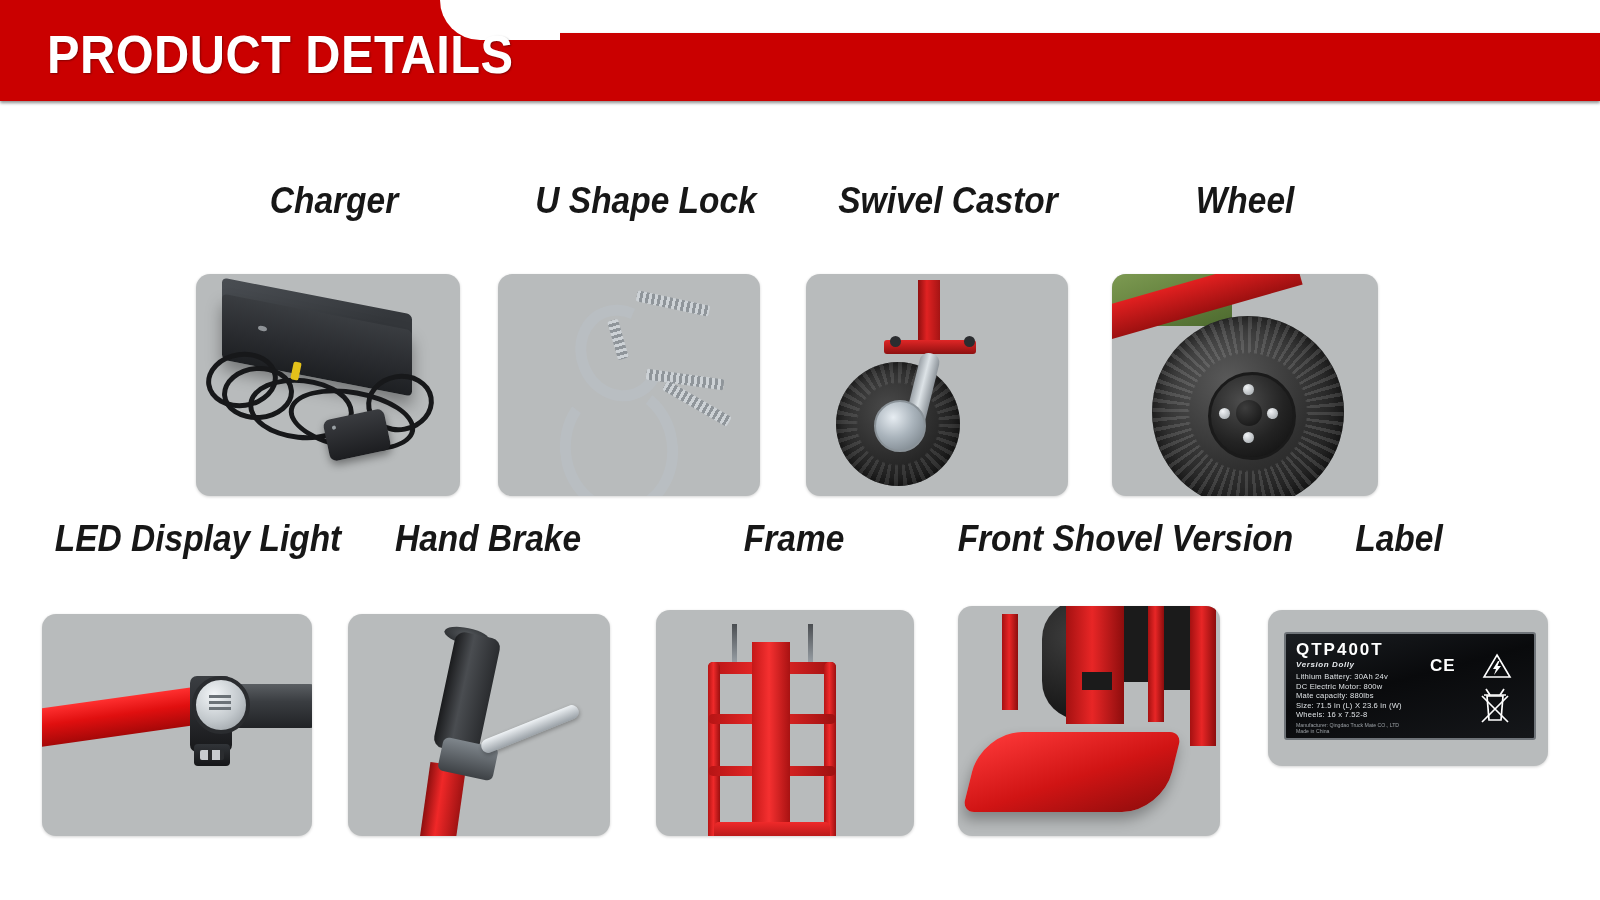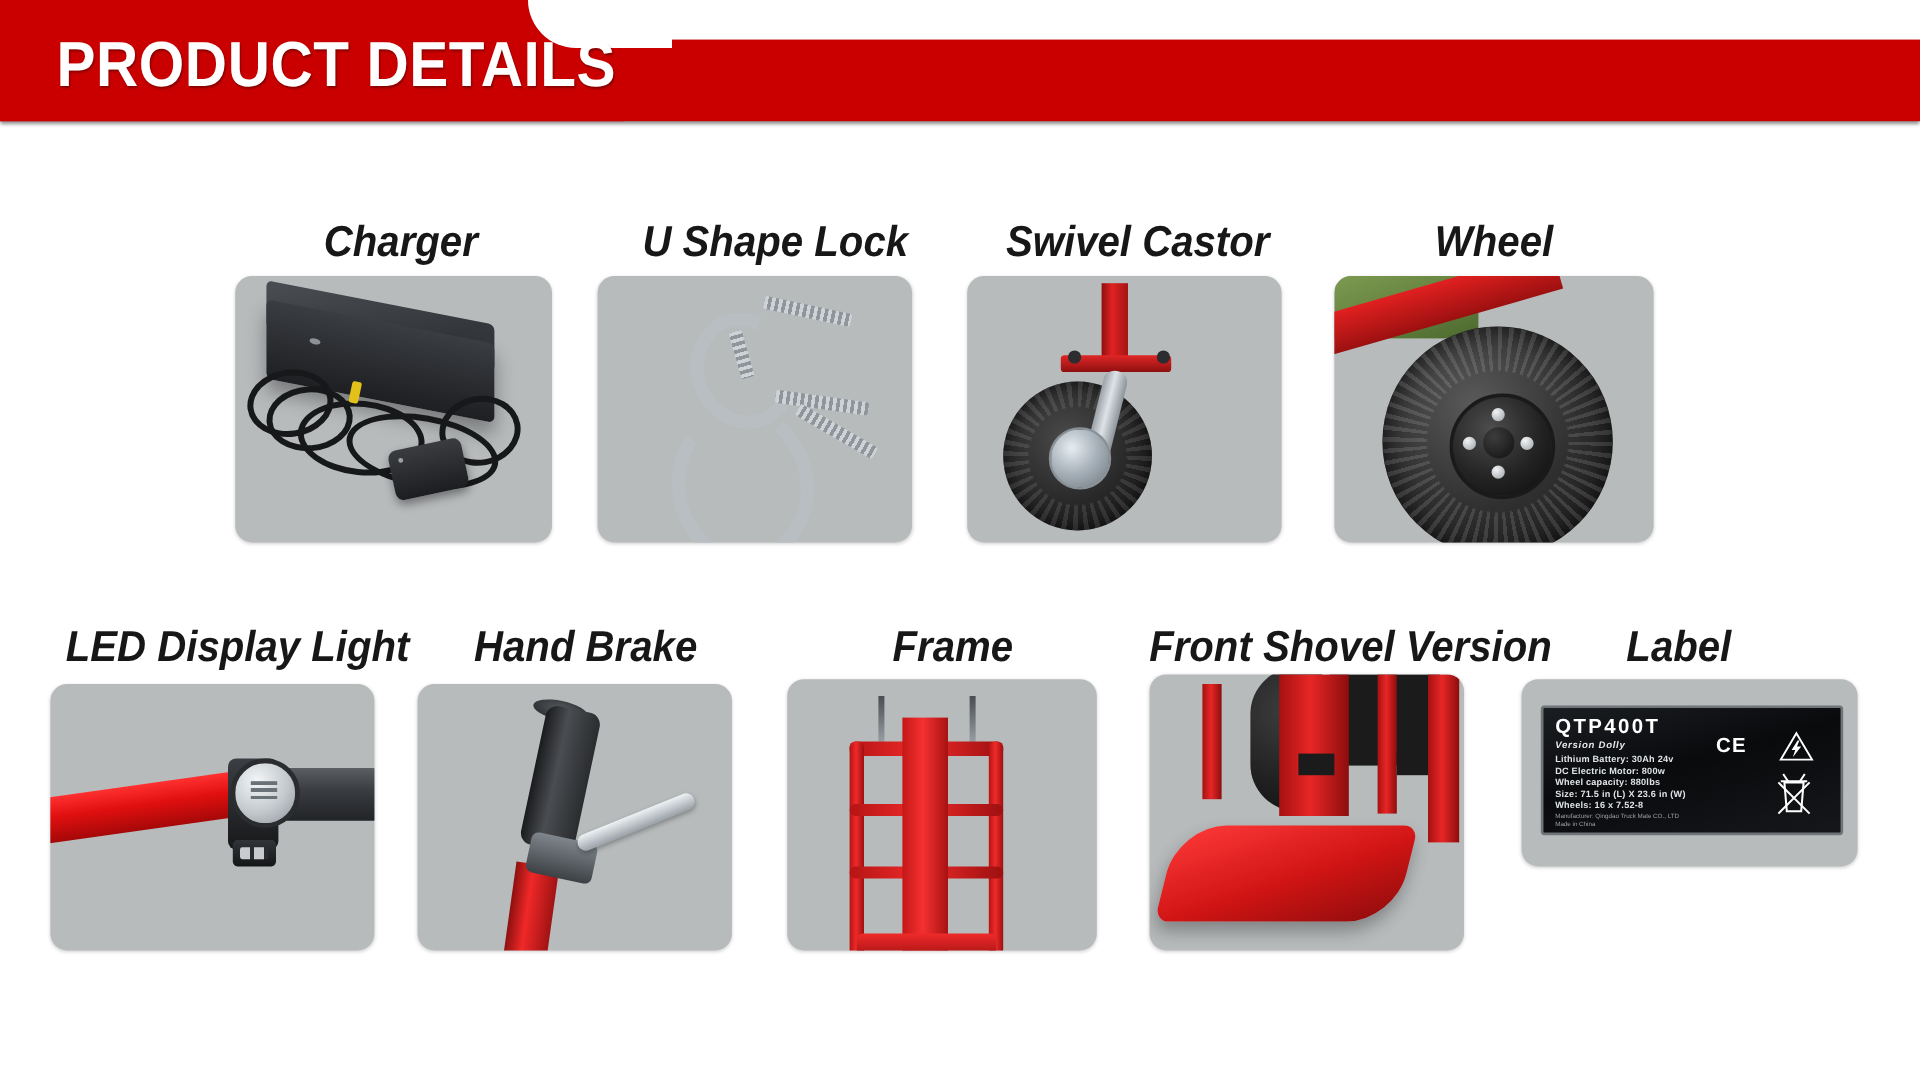--- a/index.html
+++ b/index.html
@@ -77,20 +77,21 @@
     color: #171717;
     font-family: "Liberation Sans Narrow", "Liberation Sans", sans-serif;
     transform: scaleX(0.93);
   }
   .card-photo {
     position: absolute;
     background: #b8bbbc;
     border-radius: 14px;
     overflow: hidden;
     box-shadow: 0 1px 3px rgba(0,0,0,0.18);
+    margin-top: 44px;
   }
 
   
   .grass {
     position:absolute; left:0; top:0; width:120px; height:52px;
     background: linear-gradient(160deg,#7d9a52 0%, #5f7d3a 60%, #4d6a30 100%);
   }
 
   
   .chg-body {
@@ -330,21 +331,21 @@
     letter-spacing:2px;
     font-family: "Liberation Sans", sans-serif;
   }
   .lb-sub {
     position:absolute; left:10px; top:26px;
     color:#e6e9ec; font-size:8px; font-weight:bold; font-style:italic;
     letter-spacing:0.6px;
   }
   .lb-specs {
     position:absolute; left:10px; top:38px;
-    color:#dfe3e6; font-size:7.6px; line-height:9.6px; font-weight:bold;
+    color:#dfe3e6; font-size:7.6px; line-height:9.6px; font-weight:normal;
     letter-spacing:0.2px;
   }
   .lb-foot {
     position:absolute; left:10px; top:88px;
     color:#9ba0a5; font-size:5.2px; line-height:6.4px;
   }
   .lb-ce {
     position:absolute; left:144px; top:22px;
     color:#ffffff; font-size:17px; font-weight:bold; letter-spacing:1px;
   }
@@ -477,21 +478,21 @@
 
 <div class="card">
   <div class="card-label" style="left:1352px; top:518px;">Label</div>
   <div class="card-photo" style="left:1268px; top:566px; width:280px; height:156px;">
     <div class="lb-plate">
       <div class="lb-model">QTP400T</div>
       <div class="lb-sub">Version Dolly</div>
       <div class="lb-specs">
         <div>Lithium Battery: 30Ah 24v</div>
         <div>DC Electric Motor: 800w</div>
-        <div>Wheel capacity: 880lbs</div>
+        <div>Mate capacity: 880lbs</div>
         <div>Size: 71.5 in (L) X 23.6 in (W)</div>
         <div>Wheels: 16 x 7.52-8</div>
       </div>
       <div class="lb-foot">
         <div>Manufacturer: Qingdao Truck Mate CO., LTD</div>
         <div>Made in China</div>
       </div>
       <div class="lb-ce">CE</div>
       <svg class="lb-tri-o" viewBox="0 0 30 26">
         <polygon points="15,2 28,24 2,24" fill="none" stroke="#ffffff" stroke-width="1.6"></polygon>

